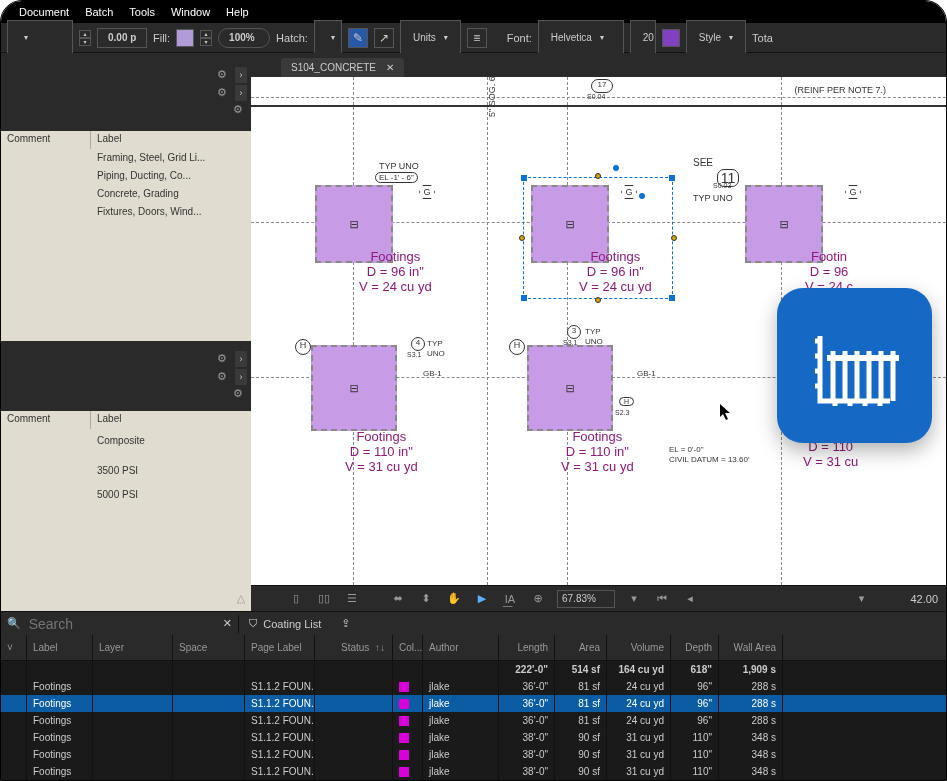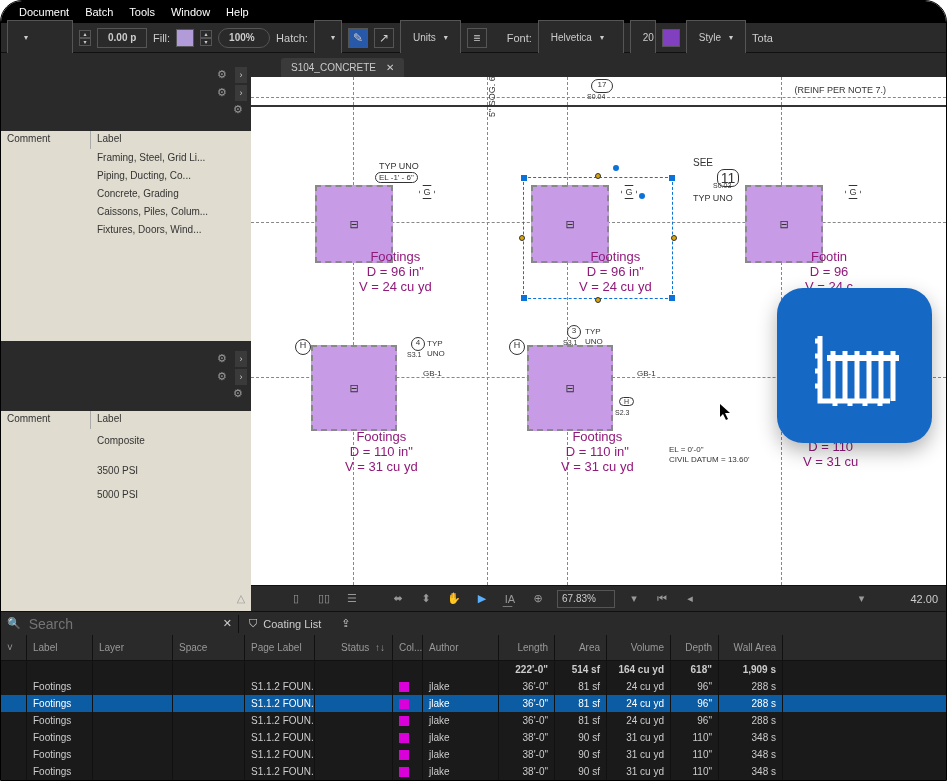--- a/index.html
+++ b/index.html
@@ -152,24 +152,20 @@
         <div class="panel-row">
             <div></div>
             <div>Piping, Ducting, Co...</div>
           </div>
         <div class="panel-row">
             <div></div>
             <div>Concrete, Grading</div>
           </div>
         <div class="panel-row">
             <div></div>
-            <div>Caissons, Piles, Colum...</div>
-          </div>
-        <div class="panel-row">
-            <div></div>
             <div>Fixtures, Doors, Wind...</div>
           </div>
       </div>
       <div class="panel-controls" style="height:70px">
         <div class="gear-row">
             <span class="gear">⚙</span>
             <span class="chev">›</span>
           </div>
         <div class="gear-row">
             <span class="gear">⚙</span>

